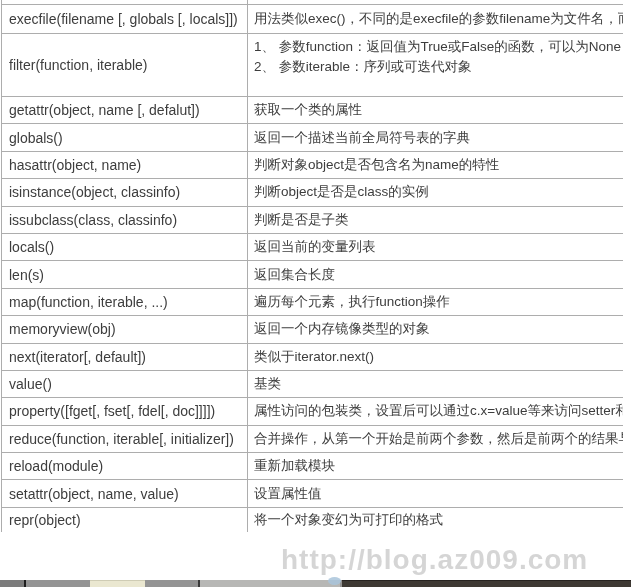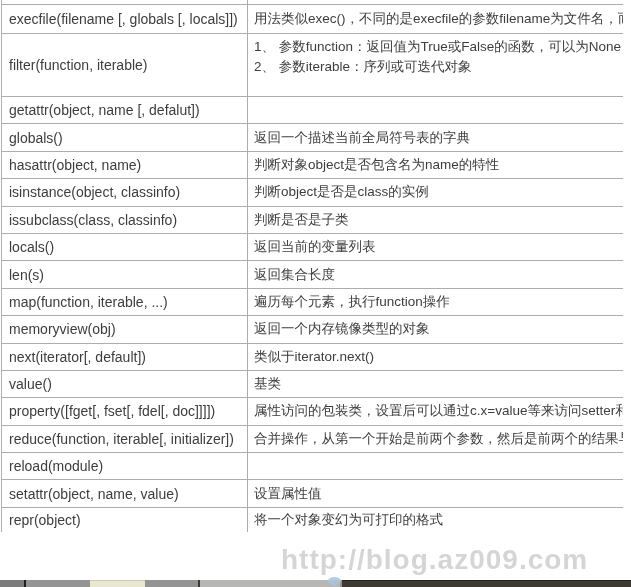--- a/index.html
+++ b/index.html
@@ -101,20 +101,21 @@
     <div class="row r-filter">
       <div class="c1">filter(function, iterable)</div>
       <div class="c2 multi">
         <div class="line">1、 参数function：返回值为True或False的函数，可以为None</div>
         <div class="line">2、 参数iterable：序列或可迭代对象</div>
       </div>
     </div>
 
     <div class="row">
       <div class="c1">getattr(object, name [, defalut])</div>
+      <div class="c2">获取一个类的属性</div>
     </div>
 
     <div class="row">
       <div class="c1">globals()</div>
       <div class="c2">返回一个描述当前全局符号表的字典</div>
     </div>
 
     <div class="row">
       <div class="c1">hasattr(object, name)</div>
       <div class="c2">判断对象object是否包含名为name的特性</div>
@@ -167,20 +168,21 @@
       <div class="c2">属性访问的包装类，设置后可以通过c.x=value等来访问setter和g</div>
     </div>
 
     <div class="row">
       <div class="c1">reduce(function, iterable[, initializer])</div>
       <div class="c2">合并操作，从第一个开始是前两个参数，然后是前两个的结果与第</div>
     </div>
 
     <div class="row">
       <div class="c1">reload(module)</div>
+      <div class="c2">重新加载模块</div>
     </div>
 
     <div class="row">
       <div class="c1">setattr(object, name, value)</div>
       <div class="c2">设置属性值</div>
     </div>
 
     <div class="row r-repr">
       <div class="c1">repr(object)</div>
       <div class="c2">将一个对象变幻为可打印的格式</div>

